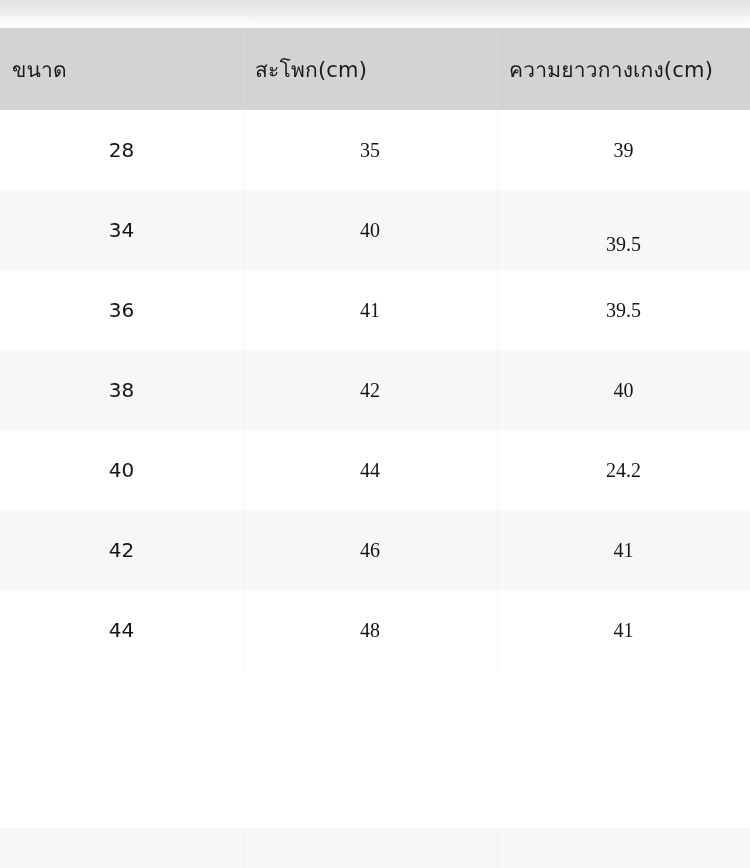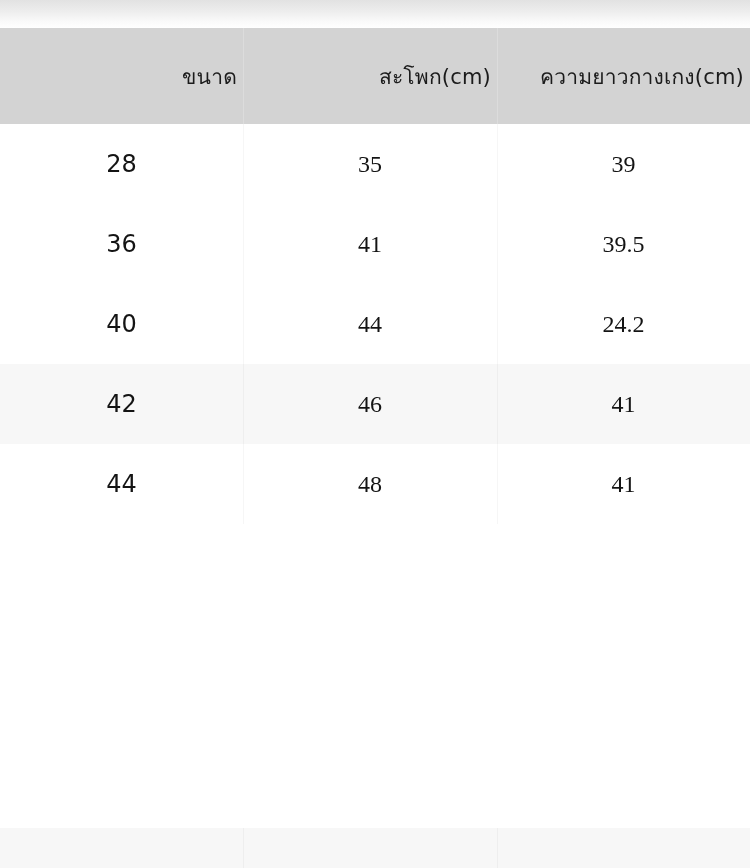--- a/index.html
+++ b/index.html
@@ -41,45 +41,45 @@
   .size-table col.c1 { width: 243px; }
   .size-table col.c2 { width: 254px; }
   .size-table col.c3 { width: 253px; }
 
   
   thead tr {
     background: #d3d3d3;
   }
 
   thead th {
-    height: 96px;
+    height: 82px;
     font-weight: normal;
     font-size: 21px;
     color: #1b1b1b;
-    text-align: right;
+    text-align: left;
     vertical-align: middle;
-    padding: 0 6px;
+    padding: 0 12px;
     letter-spacing: .2px;
   }
 
   thead th.div-left {
     box-shadow: inset 1px 0 0 #dcdcdc;
   }
 
   
   tbody tr {
     height: 80px;
   }
 
   tbody tr.odd  { background: #ffffff; }
   tbody tr.even { background: #f7f7f7; }
 
   tbody td {
     height: 80px;
-    font-size: 24px;
+    font-size: 20px;
     color: #141414;
     text-align: center;
     vertical-align: middle;
     padding: 0 6px;
     font-weight: 400;
   }
 
   tbody td.div-left {
     box-shadow: inset 1px 0 0 rgba(0,0,0,0.035);
     font-family: Liberation Serif, serif;
@@ -136,27 +136,37 @@
     <tbody>
 
       <tr class="odd">
         <td><span>28</span></td>
         <td class="div-left"><span>35</span></td>
         <td class="div-left"><span>39</span></td>
       </tr>
 
 
 
+      <tr class="even">
+        <td><span>34</span></td>
+        <td class="div-left"><span>40</span></td>
+        <td class="div-left shift-down"><span>39.5</span></td>
+      </tr>
 
       <tr class="odd">
         <td><span>36</span></td>
         <td class="div-left"><span>41</span></td>
         <td class="div-left"><span>39.5</span></td>
       </tr>
 
+      <tr class="even">
+        <td><span>38</span></td>
+        <td class="div-left"><span>42</span></td>
+        <td class="div-left"><span>40</span></td>
+      </tr>
 
       <tr class="odd">
         <td><span>40</span></td>
         <td class="div-left"><span>44</span></td>
         <td class="div-left"><span>24.2</span></td>
       </tr>
 
       <tr class="even">
         <td><span>42</span></td>
         <td class="div-left"><span>46</span></td>

